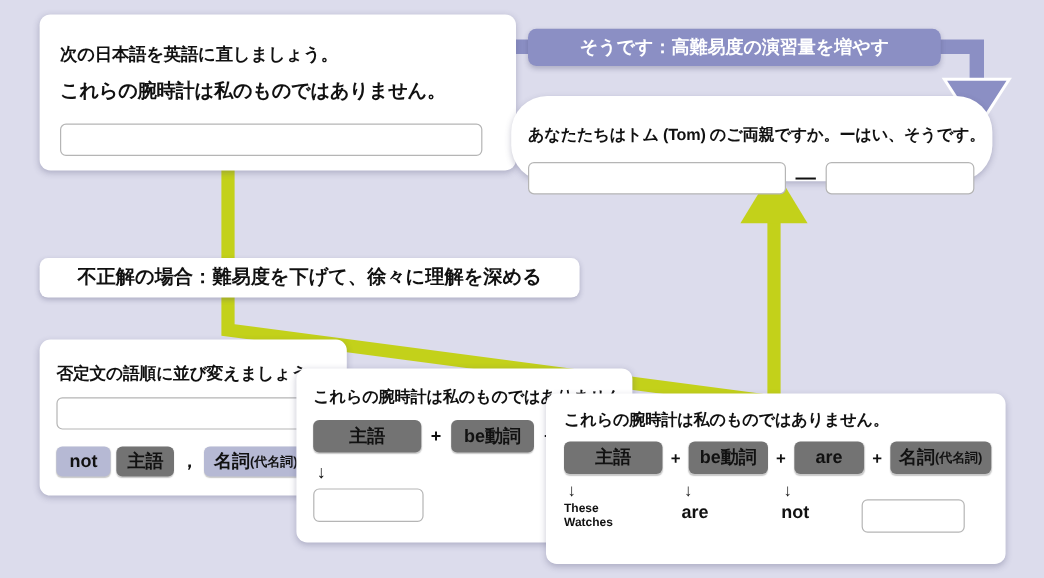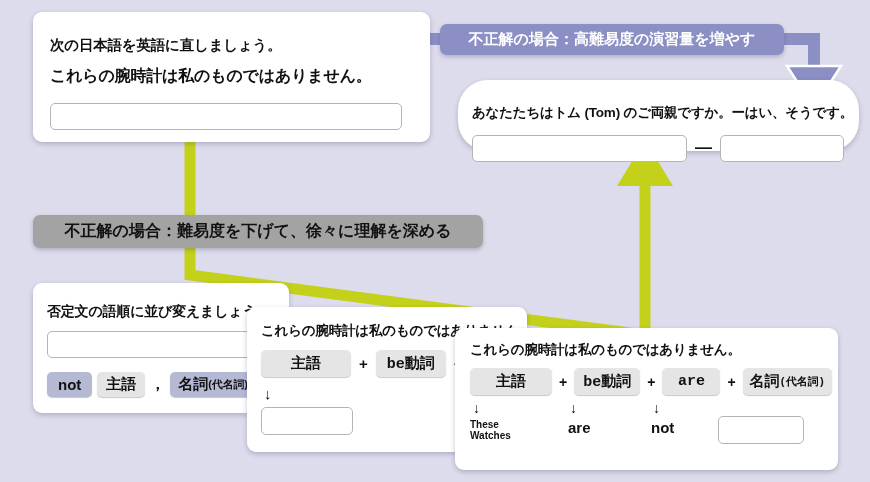--- a/index.html
+++ b/index.html
@@ -28,36 +28,36 @@
     box-sizing:border-box;
   }
 
   
   .chip{
     display:inline-flex;align-items:center;justify-content:center;
     border-radius:5px;font-weight:bold;color:#111;
     box-sizing:border-box;white-space:nowrap;
     box-shadow:0 1px 1px rgba(0,0,0,.22);
   }
-  .chip.green{background:#e5e5e5;font-family:Liberation Mono, monospace;}
+  .chip.green{background:#737373;}
   .chip.gray{background:#b6b9d4;}
   .chip .sub{font-size:.72em;}
   .plus{font-weight:bold;color:#111;display:inline-block;}
   .arrow-d{font-weight:bold;color:#111;}
   .ans{font-weight:bold;color:#111;line-height:1.08;}
 
   
   .ribbon{
     position:absolute;border-radius:7px;
     display:flex;align-items:center;justify-content:center;
     font-weight:bold;white-space:nowrap;
     box-shadow:0 2px 4px rgba(60,60,100,.28);
   }
   .ribbon.purple{background:#8b8fc4;color:#ffffff;}
-  .ribbon.green{background:#a3a3a3;color:#111111;}
+  .ribbon.green{background:#ffffff;color:#111111;}
 
   
   .conn{position:absolute;}
   svg{display:block;overflow:visible;}
 </style>
 </head>
 <body>
 
 <div class="stage">
 
@@ -68,34 +68,34 @@
   </svg>
 
   <svg class="conn" width="440" height="110" style="left:400px;top:20px;z-index:2;">
     <path d="M 10 19 L 72 19" fill="none" stroke="#8b8fc4" stroke-width="12"></path>
     <path d="M 372 19 L 414 19 L 414 47" fill="none" stroke="#8b8fc4" stroke-width="12" stroke-linejoin="miter"></path>
     <polygon points="414,88 441,46 387,46" fill="#8b8fc4" stroke="#ffffff" stroke-width="2.5"></polygon>
     <circle cx="10" cy="19" r="11" fill="#8b8fc4"></circle>
   </svg>
 
   <div class="ribbon purple" style="left:440px;top:24px;width:344px;height:31px;font-size:15px;z-index:6;">
-    <span>不正解の場合：高難易度の演習量を増やす</span>
+    <span>そうです：高難易度の演習量を増やす</span>
   </div>
 
   <div class="ribbon green" style="left:33px;top:215px;width:450px;height:33px;font-size:16px;z-index:6;">
     <span>不正解の場合：難易度を下げて、徐々に理解を深める</span>
   </div>
 
   <div class="card" style="left:33px;top:12px;width:397px;height:130px;z-index:5;">
     <div class="q-text" style="position:absolute;left:17px;top:24px;">次の日本語を英語に直しましょう。</div>
     <div class="q-text" style="position:absolute;left:17px;top:54px;font-size:16px;">これらの腕時計は私のものではありません。</div>
     <input class="blank" type="text" style="position: absolute; left: 17px; top: 91px; width: 352px; height: 27px; font-size: 13px; padding: 0px 6px; outline: none;" value="">
   </div>
 
-  <div class="card" style="left:458px;top:80px;width:401px;height:71px;z-index:5;border-radius:30px;">
+  <div class="card" style="left:426px;top:80px;width:401px;height:71px;z-index:5;border-radius:30px;">
     <div class="q-text small" style="position:absolute;left:14px;top:24px;">あなたたちはトム (Tom) のご両親ですか。ーはい、そうです。</div>
     <input class="blank" type="text" style="position: absolute; left: 14px; top: 55px; width: 215px; height: 27px; font-size: 13px; padding: 0px 6px; outline: none;" value="">
     <div style="position:absolute;left:237px;top:58px;font-size:17px;font-weight:bold;color:#111;">—</div>
     <input class="blank" type="text" style="position: absolute; left: 262px; top: 55px; width: 124px; height: 27px; font-size: 13px; padding: 0px 6px; outline: none;" value="">
   </div>
 
   <div class="card" style="left:33px;top:283px;width:256px;height:130px;z-index:4;">
     <div class="q-text" style="position:absolute;left:14px;top:20px;font-size:14px;">否定文の語順に並び変えましょう。</div>
     <input class="blank" type="text" style="position: absolute; left: 14px; top: 48px; width: 280px; height: 27px; font-size: 13px; padding: 0px 6px; outline: none;" value="">
 

